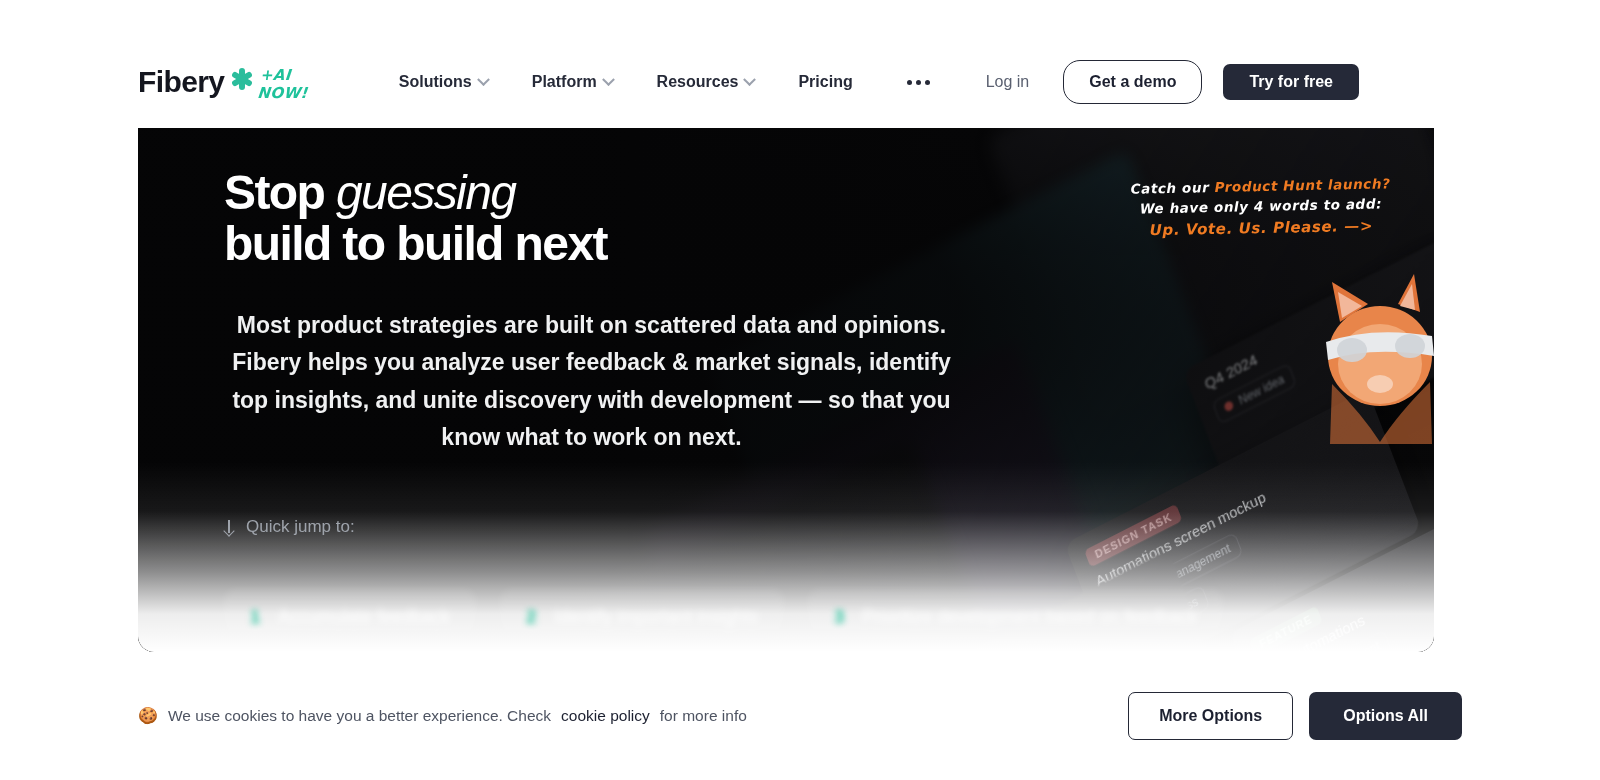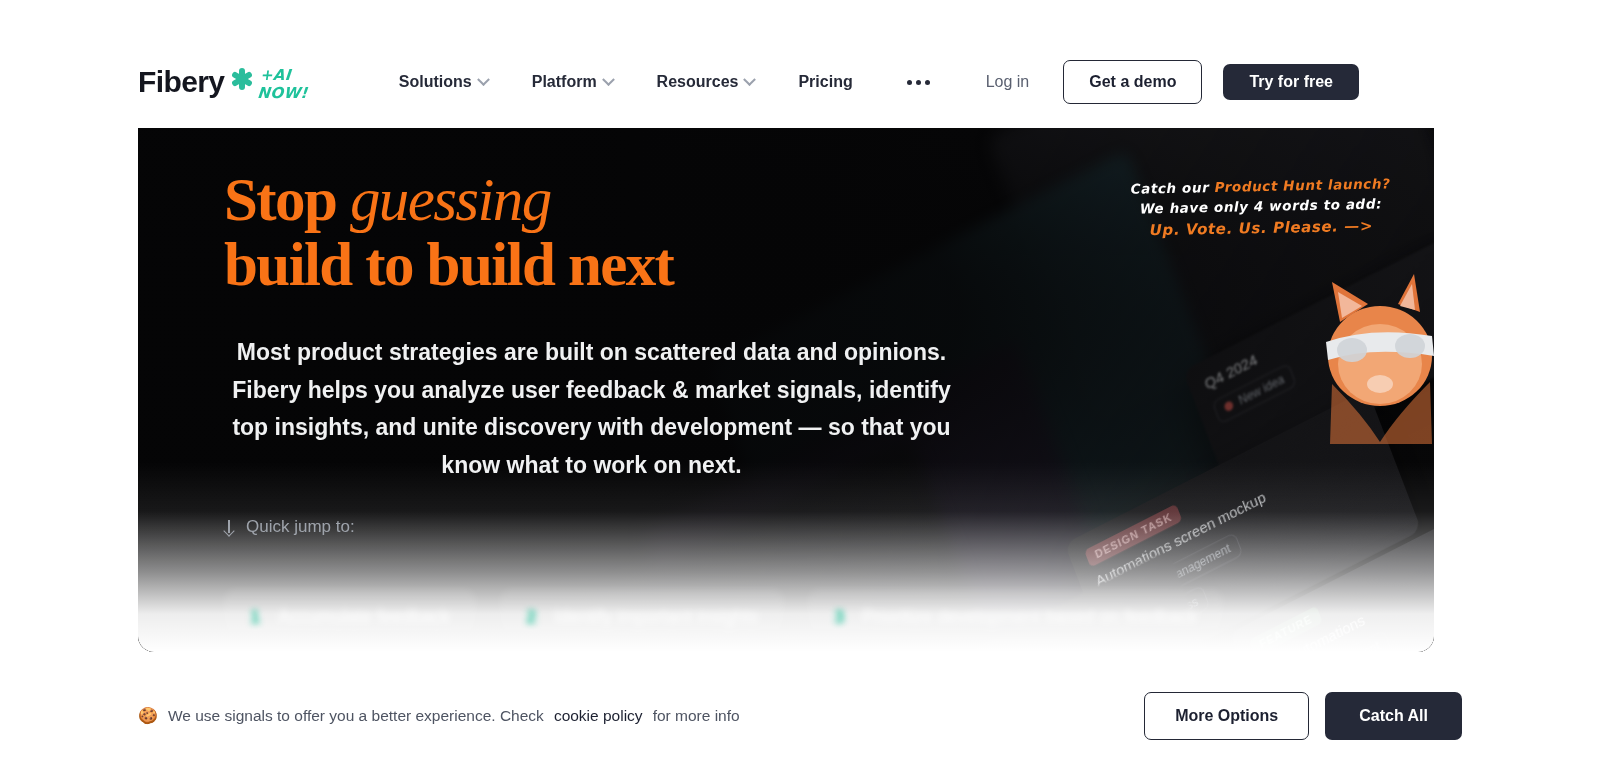--- a/index.html
+++ b/index.html
@@ -46,21 +46,21 @@
     transform:rotate(45deg) translate(-2px,-2px); display:inline-block;
   }
   .dots { display:flex; gap:4px; padding:0 22px; margin-left:10px; cursor:pointer; }
   .dots span { width:5px; height:5px; border-radius:50%; background:#262a38; }
 
   .nav-right { margin-left:auto; display:flex; align-items:center; gap:0; }
   .login {
     font-size:16px; color:#5a6070; padding:0 34px; cursor:pointer; white-space:nowrap;
   }
   .btn-demo {
-    border:1.6px solid #242836; border-radius:7px; background:#fff;
+    border:1.6px solid #242836; border-radius:17px; background:#fff;
     color:#1c2030; font-size:16px; font-weight:700;
     padding:13px 25px; cursor:pointer; white-space:nowrap; line-height:1;
   }
   .btn-try {
     border:none; border-radius:7px; background:#252938;
     color:#ffffff; font-size:16px; font-weight:700;
     padding:10px 26px; margin-left:21px; cursor:pointer; white-space:nowrap; line-height:1;
   }
 
   
@@ -140,23 +140,22 @@
       linear-gradient(90deg, rgba(4,4,5,1) 0%, rgba(4,4,5,.92) 28%, rgba(4,4,5,.42) 48%, rgba(4,4,5,0) 64%);
   }
   .bottom-fade {
     position:absolute; left:0; right:0; bottom:0; height:190px;
     background:linear-gradient(to bottom, rgba(255,255,255,0) 0%, rgba(255,255,255,.08) 26%, rgba(255,255,255,.55) 58%, rgba(255,255,255,.93) 80%, #ffffff 100%);
   }
 
   
   .hero-copy { position:absolute; left:86px; top:74px; width:790px; z-index:6; }
   h1.headline {
-    color:#f97316; font-size:61px; line-height:1.06; font-weight:700;
+    color:#ffffff; font-size:48px; line-height:1.06; font-weight:700;
     letter-spacing:-1.6px;
-    font-family:Liberation Serif, serif;
   }
   h1.headline .it { font-style:italic; font-weight:400; }
   .sub {
     margin-top:37px; color:#f0f1f2; font-size:23px; line-height:1.63;
     max-width:735px; font-weight:700;text-align:center;
   }
 
   
   .promo {
     position:absolute; right:43px; top:82px; z-index:8;
@@ -371,21 +370,21 @@
       <span class="jump-label">Prioritize development based on feedback</span>
     </div>
   </div>
 
   <div class="bottom-fade"></div>
 </div>
 
 <div class="cookie">
   <div class="cookie-text">
     <span class="cookie-icon">🍪</span>
-    <span>We use signals to offer you a better experience. Check </span>
+    <span>We use cookies to have you a better experience. Check </span>
       <b>cookie policy</b>
       <span> for more info</span>
   </div>
   <div class="cookie-btns">
     <button class="ck-out">More Options</button>
-    <button class="ck-fill">Catch All</button>
+    <button class="ck-fill">Options All</button>
   </div>
 </div>
 
 </body></html>

